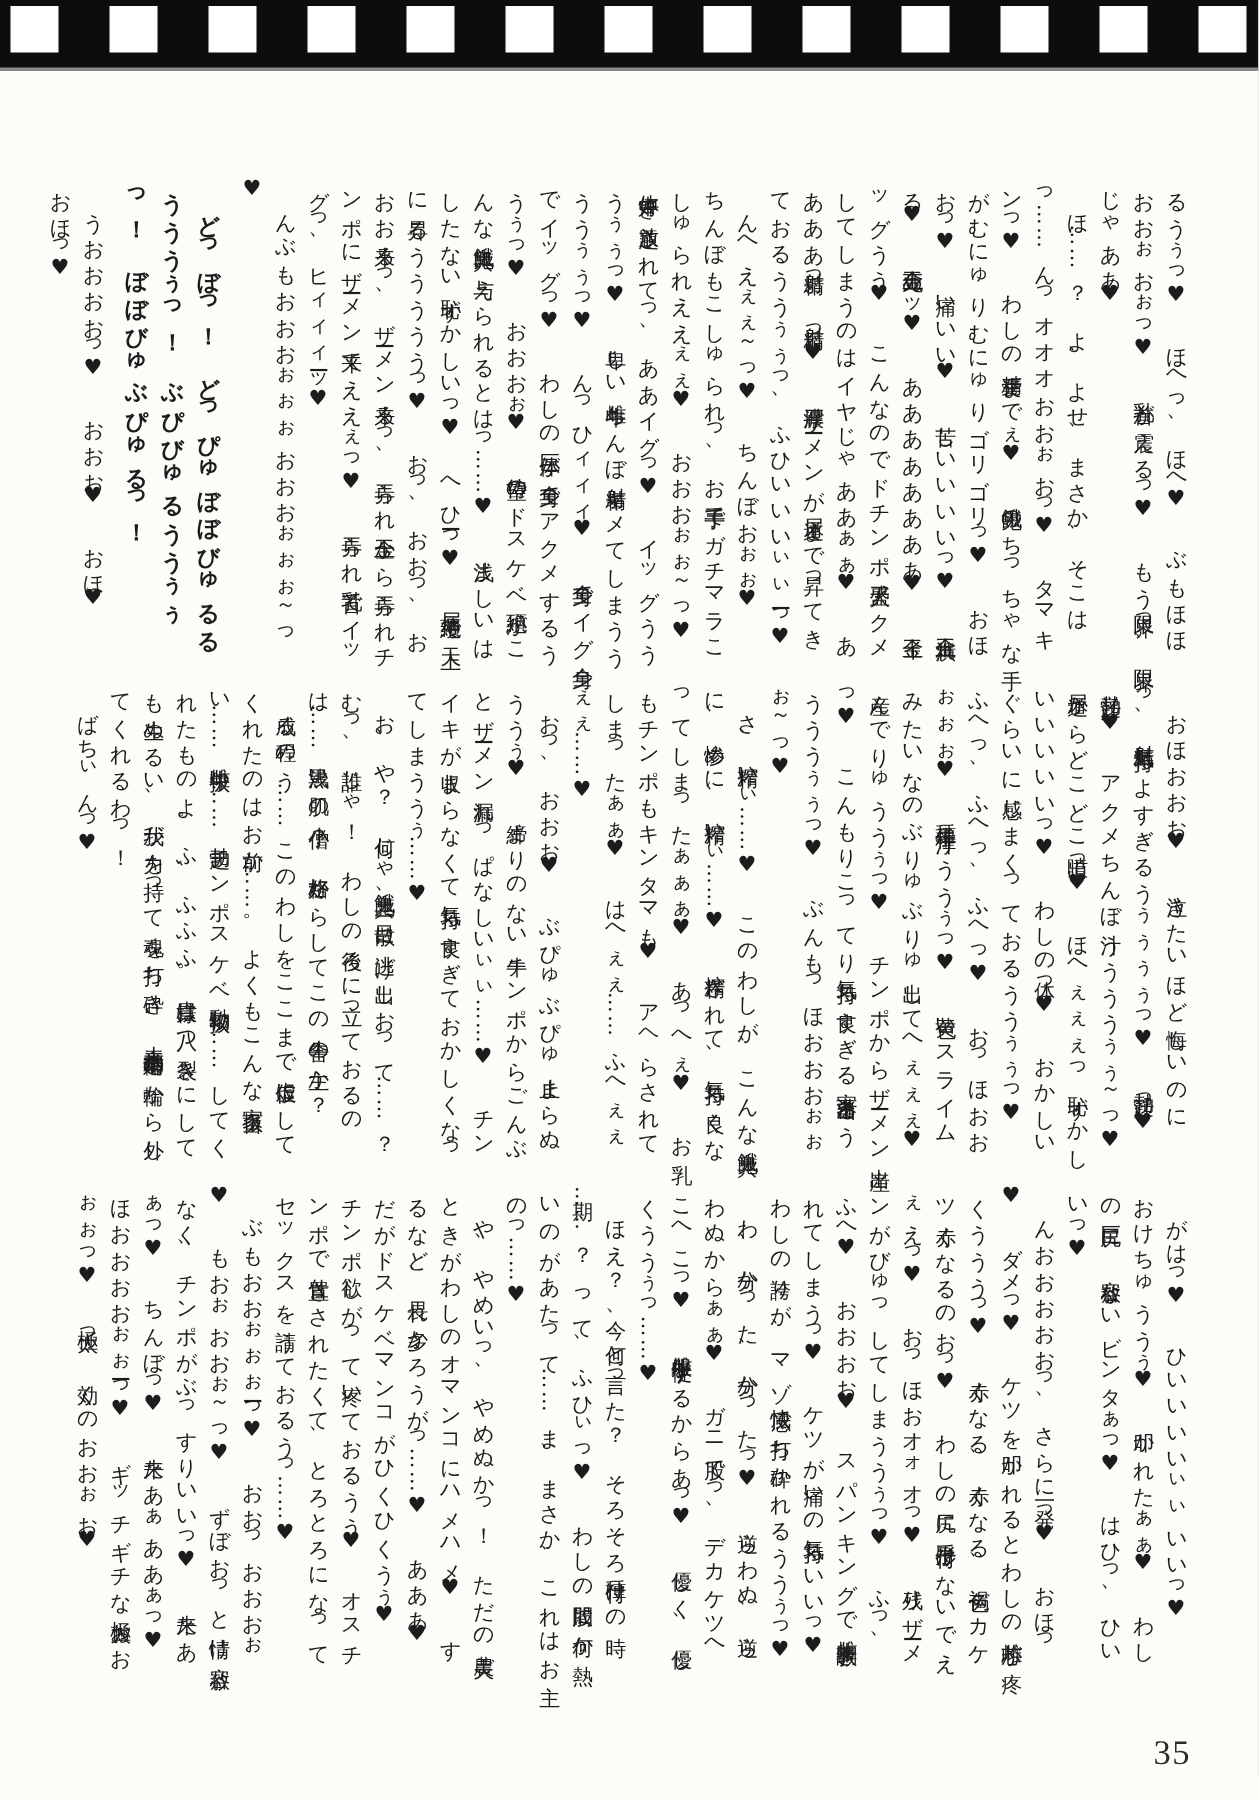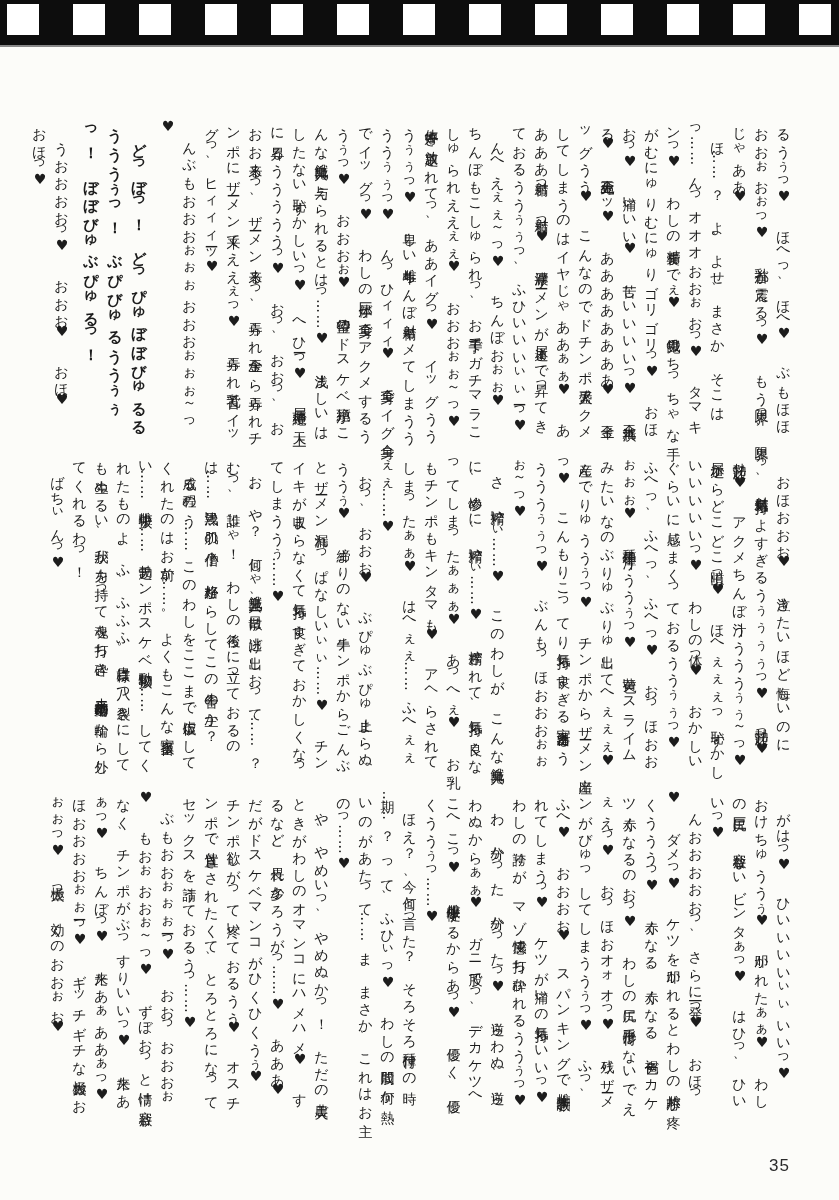--- a/index.html
+++ b/index.html
@@ -37,22 +37,22 @@
   .text-block p.indent { text-indent:1em; }
   .text-block p.emphasis {
     font-weight:bold;
     font-family:"DejaVu Sans","Liberation Sans",sans-serif;
     font-size:15px;
     line-height:24px;
     margin:0 6px;
   }
   .page-number {
     position:absolute; top:1156px; left:769px;
-    font-family:Liberation Sans, sans-serif;
-    font-size:17px; letter-spacing:1px;
+    font-family:Liberation Serif, serif;
+    font-size:23px; letter-spacing:1px;
     color:#2b2b2b;
   }
 </style>
 </head>
 <body>
 
 <div class="page">
   <div class="film-strip">
       <div class="film-hole" style="left: 7px;"></div>
       <div class="film-hole" style="left: 73px;"></div>

